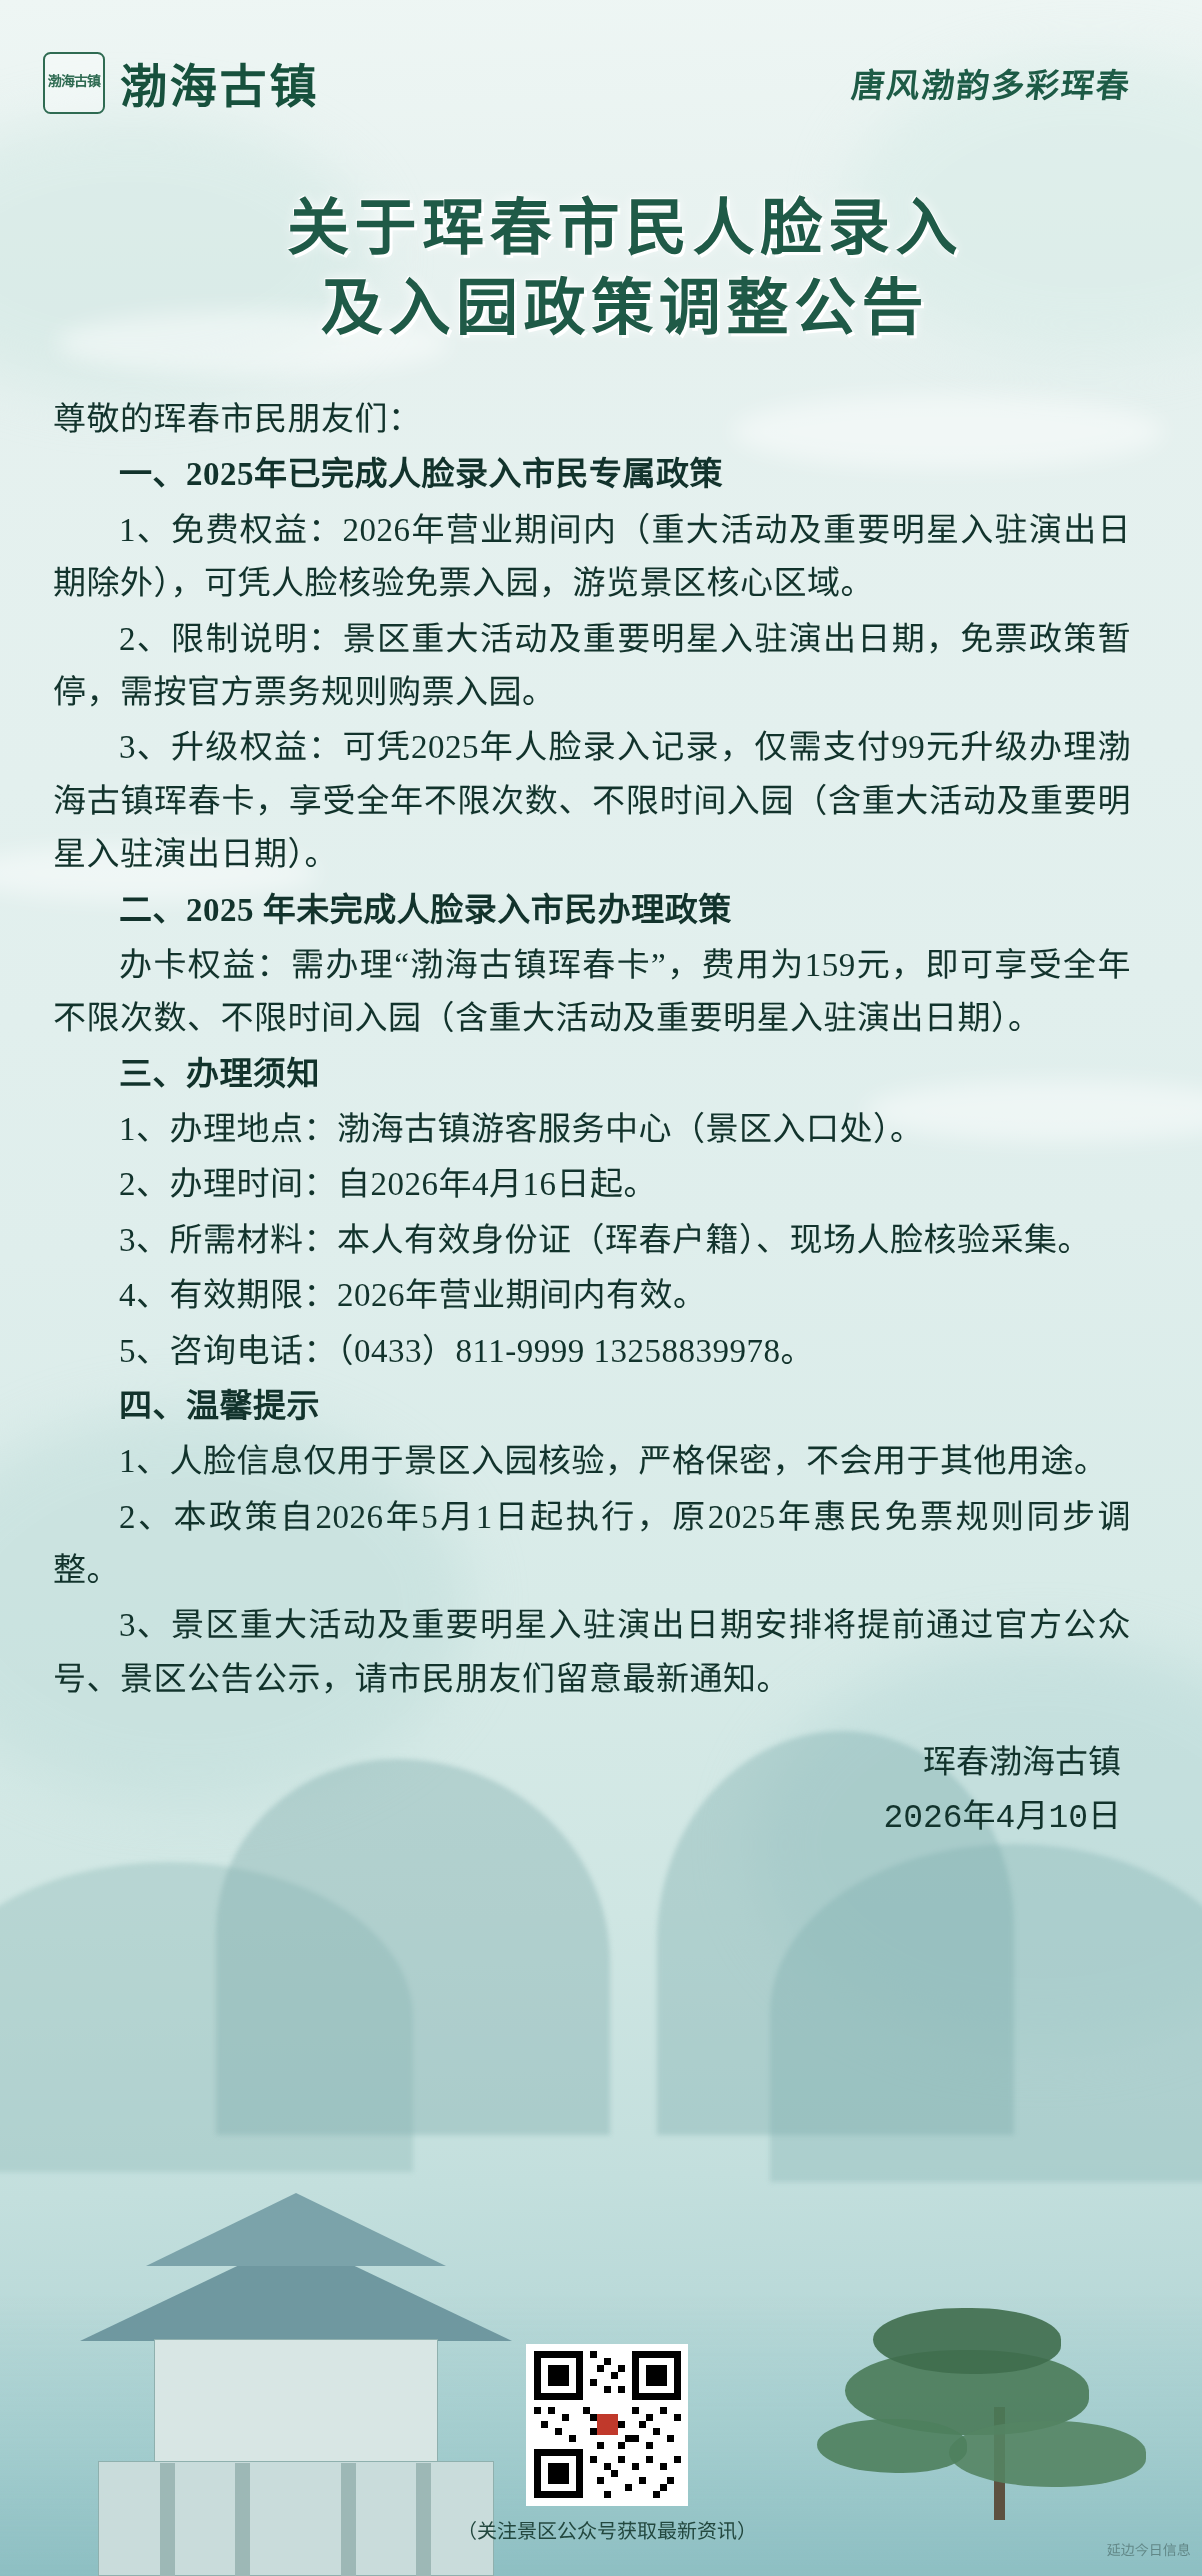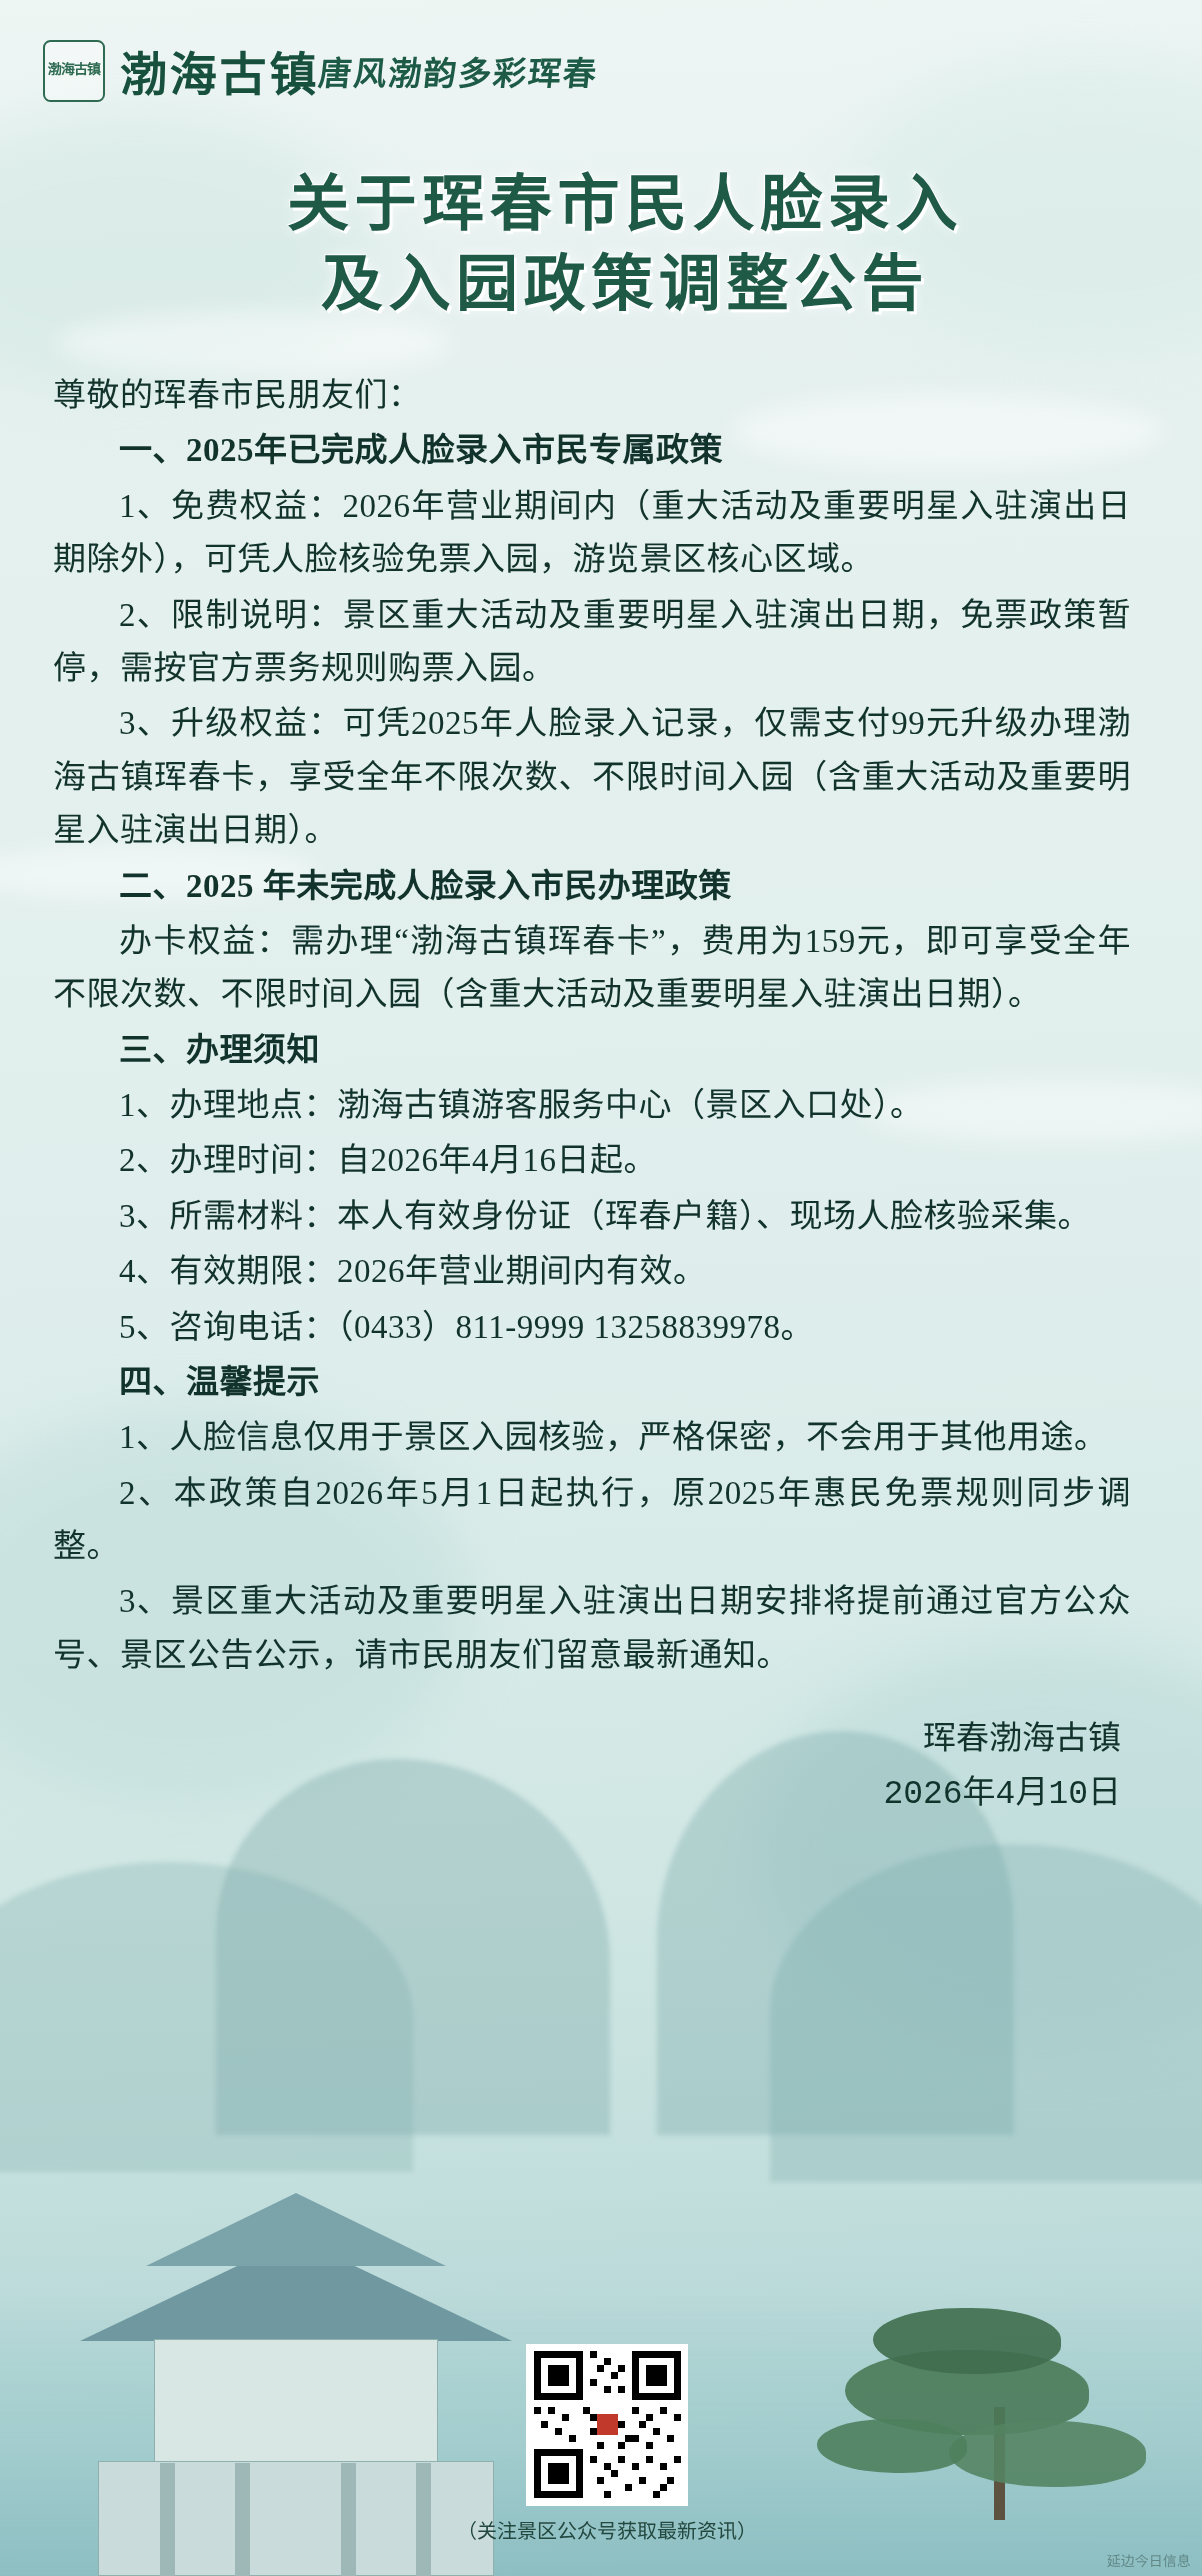--- a/index.html
+++ b/index.html
@@ -38,24 +38,24 @@
   .mount-soft {
     position:absolute;
     background: rgba(150,190,188,.45);
     filter: blur(2.8px);
   }
 
   
   .header {
     position: relative;
     height: 141px;
-    padding: 0 43px;
+    padding: 12px 43px;
     display: flex;
     align-items: center;
-    justify-content: flex-start;
+    justify-content: space-between;
   }
   .brand {
     display: flex;
     align-items: center;
     gap: 15px;
   }
   .seal {
     width: 62px; height: 62px;
     border: 2.8px solid #2f6b52;
     border-radius: 7.5px;
@@ -156,21 +156,21 @@
   }
   .qr-note {
     margin-top: 9.4px;
     font-family: "Liberation Serif", "DejaVu Serif", serif;
     font-size: 20px;
     color: #23483f;
   }
   .watermark {
     position: absolute;
     right: 11.3px;
-    bottom: 6px;
+    bottom: 17px;
     font-size: 14px;
     color: rgba(60,90,85,.55);
     font-family: Liberation Mono, monospace;
   }
 
   
   .pavilion { position:absolute; left: 75px; bottom: 0; width: 441px; height: 394px; }
   .roof {
     position:absolute;
     left: 50%;

